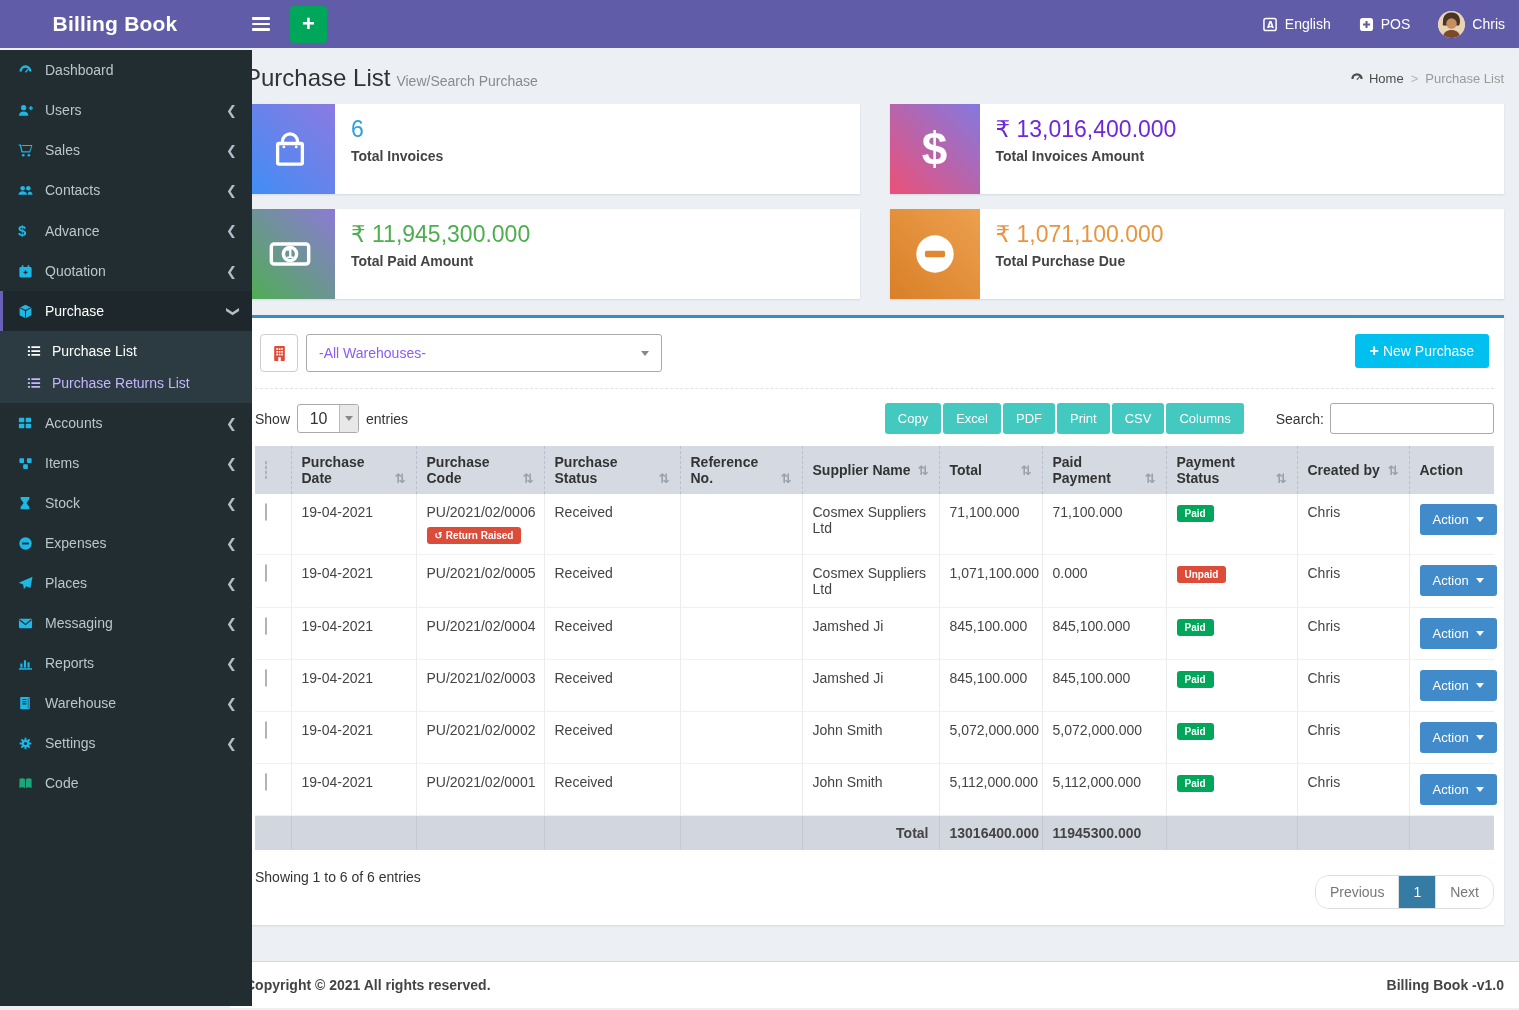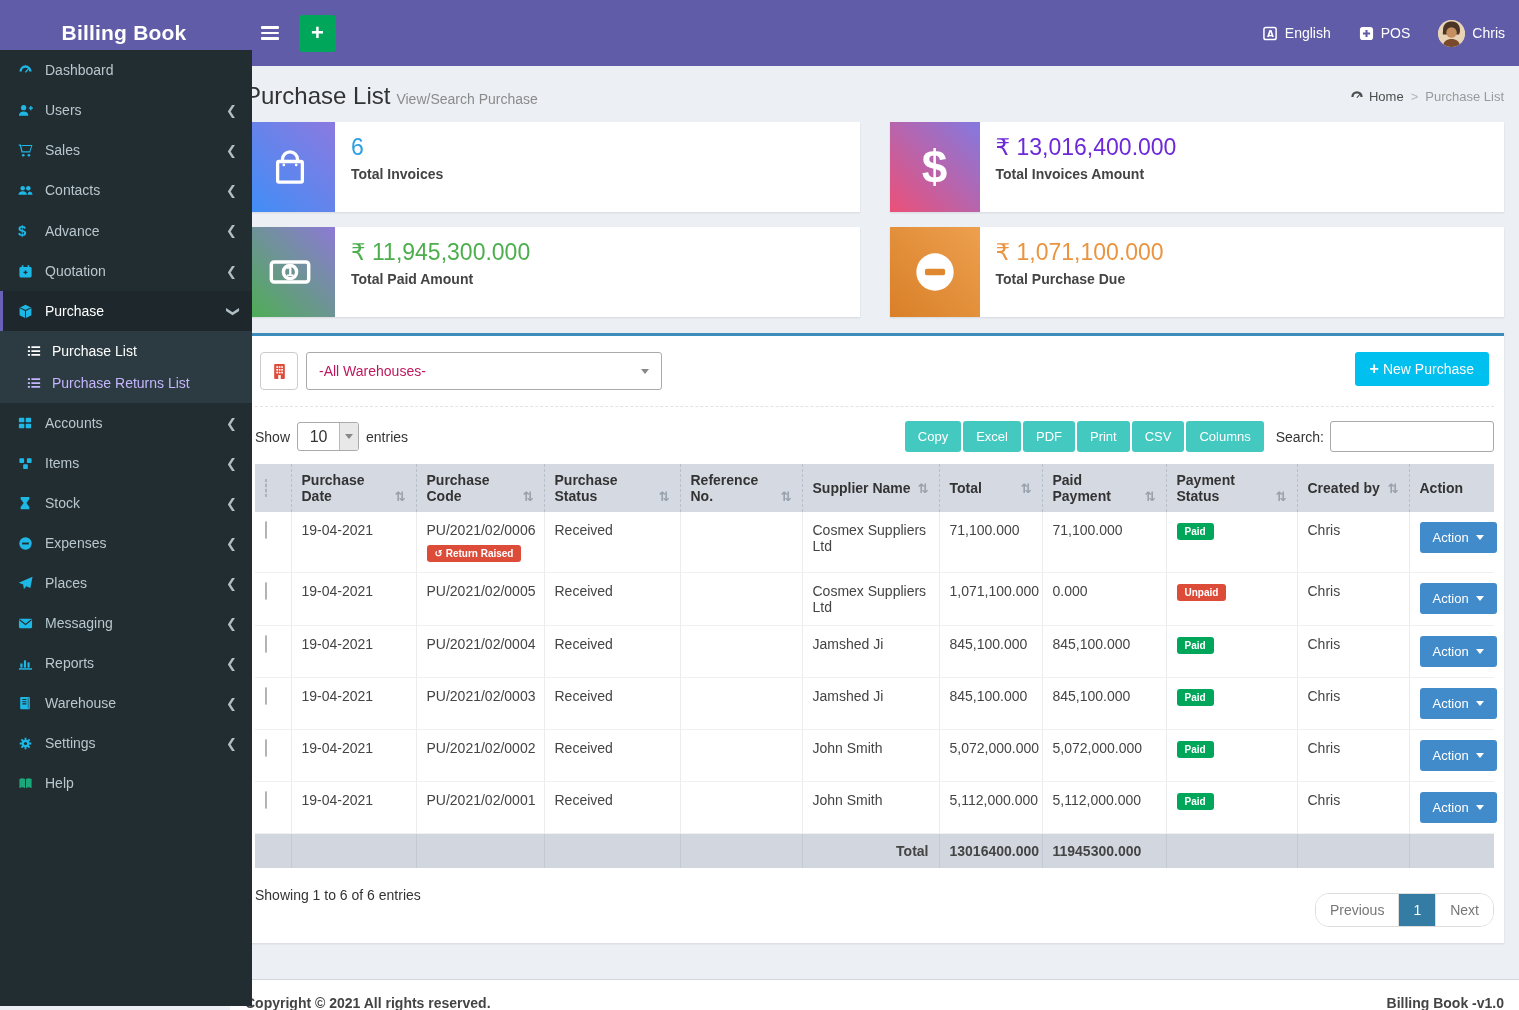--- a/index.html
+++ b/index.html
@@ -1,20 +1,20 @@
 <!DOCTYPE html>
 <html><head>
 <meta charset="utf-8">
 <style>
   * { margin:0; padding:0; box-sizing:border-box; }
   html,body { width:1519px; height:1010px; overflow:hidden; }
   body { font-family:"Liberation Sans","DejaVu Sans",sans-serif; background:#ecf0f5; color:#444; }
 
   
-  .topbar { height:66px; background:#605ca8; display:flex; align-items:stretch;padding-left:9px; }
+  .topbar { height:48px; background:#605ca8; display:flex; align-items:stretch; }
   .logo { width:230px; display:flex; align-items:center; justify-content:center;
           color:#fff; font-size:21px; font-weight:bold; letter-spacing:.2px; }
   .nav-rest { flex:1; display:flex; align-items:center; padding:0 14px; }
   .hamburger { width:40px; height:50px; display:flex; flex-direction:column; justify-content:center;
                align-items:flex-start; gap:3px; cursor:pointer; padding-left:8px; }
   .hamburger span { width:18px; height:2.5px; background:#fff; border-radius:1px; }
   .add-btn { width:37px; height:37px; background:#00a65a; border:none; border-radius:4px; color:#fff;
              font-size:22px; font-weight:bold; line-height:1; cursor:pointer; margin-left:6px; }
   .nav-right { margin-left:auto; display:flex; align-items:center; gap:28px; color:#fff; font-size:14px; }
   .nav-link { display:flex; align-items:center; gap:7px; cursor:pointer; }
@@ -59,29 +59,29 @@
   .card-label { font-size:14px; font-weight:bold; color:#444; margin-top:5px; }
 
   
   .panel { background:#fff; border-top:3px solid #3c8dbc; margin-top:16px; padding:10px 10px 16px;
            box-shadow:0 1px 2px rgba(0,0,0,.10); }
   .filter-row { display:flex; align-items:flex-start; padding:6px 5px 16px; border-bottom:1px dashed #e3e3e3; }
   .wh-icon-box { width:38px; height:38px; border:1px solid #ccc; border-radius:4px; display:flex;
                  align-items:center; justify-content:center; color:#dd4b39; margin-right:8px; }
   .select2 { width:356px; height:38px; border:1px solid #aaa; border-radius:3px; display:flex;
              align-items:center; justify-content:space-between; padding:0 12px; font-size:14px;
-             color:#be185d; background:#fff; cursor:pointer; }
+             color:#8b5cf6; background:#fff; cursor:pointer; }
   .caret { width:0; height:0; border-left:4px solid transparent; border-right:4px solid transparent;
            border-top:5px solid #888; display:inline-block; }
   .caret.white { border-top-color:#fff; }
   .new-btn { margin-left:auto; background:#00c0ef; color:#fff; border:none; border-radius:3px;
              padding:8px 15px; font-size:14px; cursor:pointer; display:flex; align-items:center; gap:4px; }
   .new-btn b { font-size:16px; }
 
-  .dt-controls { display:flex; align-items:center; padding:14px 0 12px; }
+  .dt-controls { display:flex; align-items:center; padding:14px 0 12px;gap:20px; }
   .show-group { display:flex; align-items:center; gap:7px; font-size:14px; color:#333; }
   .len-select { width:62px; height:29px; border:1px solid #aaa; border-radius:3px; display:flex;
                 overflow:hidden; cursor:pointer; background:#fff; }
   .len-select .val { flex:1; display:flex; align-items:center; justify-content:center; font-size:16px; }
   .len-select .arr { width:19px; background:#e8e8e8; border-left:1px solid #bbb; display:flex;
                      align-items:center; justify-content:center; }
   .dt-buttons { margin-left:auto; display:flex; gap:2px; }
   .dt-btn { background:#44c9c1; color:#fff; border:none; padding:8px 13px; font-size:13px;
             border-radius:3px; cursor:pointer; }
   .search-group { display:flex; align-items:center; gap:6px; margin-left:12px; font-size:14px; color:#333; }
@@ -353,21 +353,21 @@
       </span>
     <span class="ml">Settings</span>
       <span class="chev">❮</span>
   </div>
   <div class="menu-item">
     <span class="mi help-green">
         <svg width="15" height="15" viewBox="0 0 16 16" fill="currentColor">
           <path d="M1.5 3.2c2-1.2 4-1.2 6 .1v9.8c-2-1.3-4-1.3-6-.1zM8.5 3.3c2-1.3 4-1.3 6-.1v9.8c-2-1.2-4-1.2-6 .1z"></path>
         </svg>
       </span>
-    <span class="ml">Help</span>
+    <span class="ml">Code</span>
   </div>
 </aside>
 
 <main class="main">
   <div class="content">
 
     <div class="content-header">
       <h1 class="page-title"><span>Purchase List</span><span class="page-subtitle">View/Search Purchase</span></h1>
       <div class="breadcrumb">
         <span class="bc-home">

